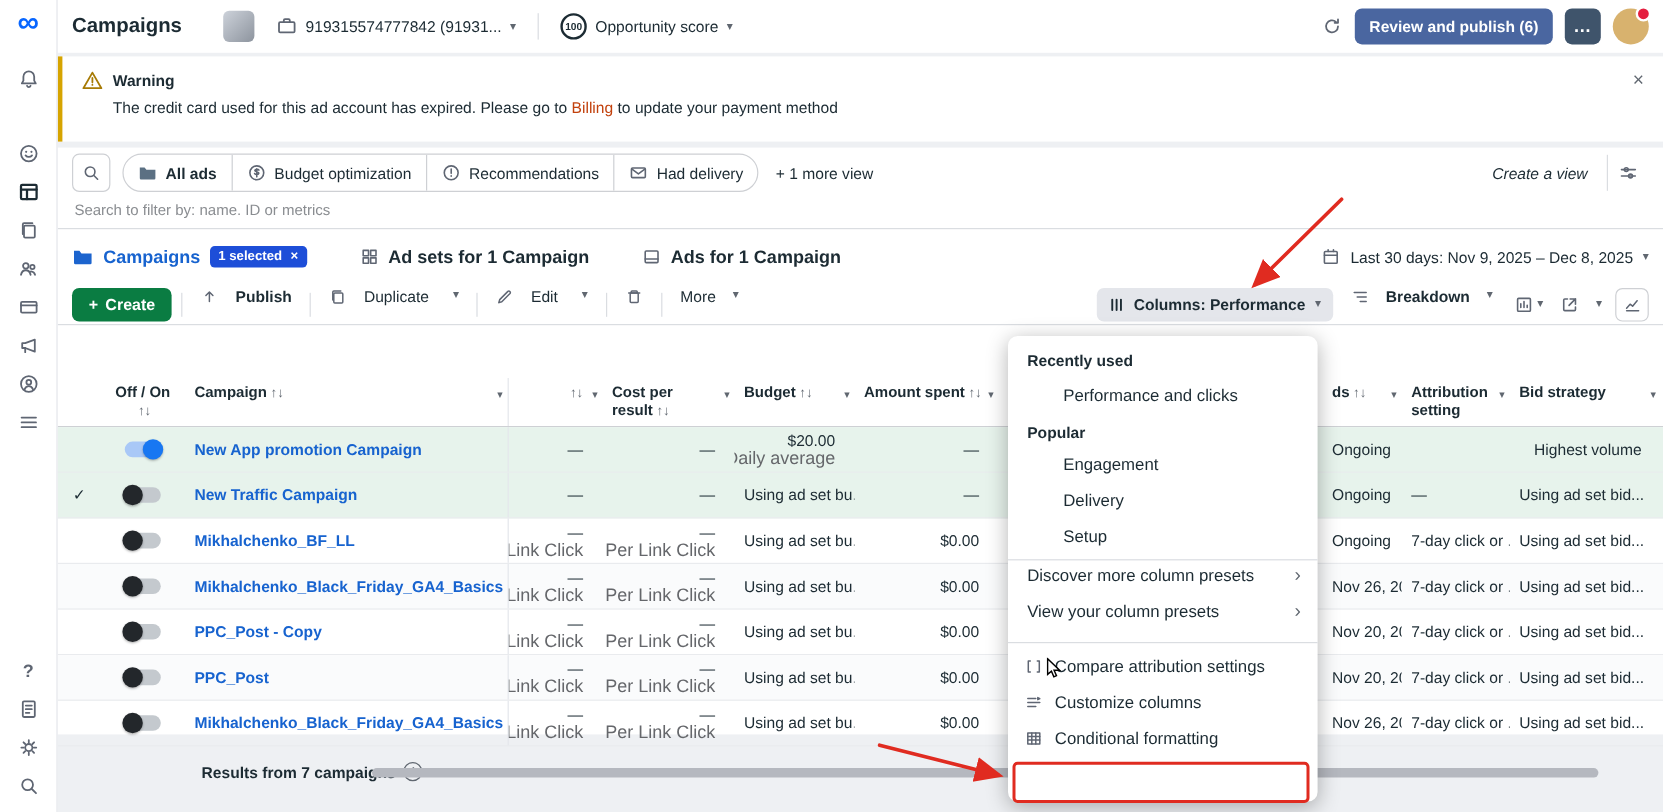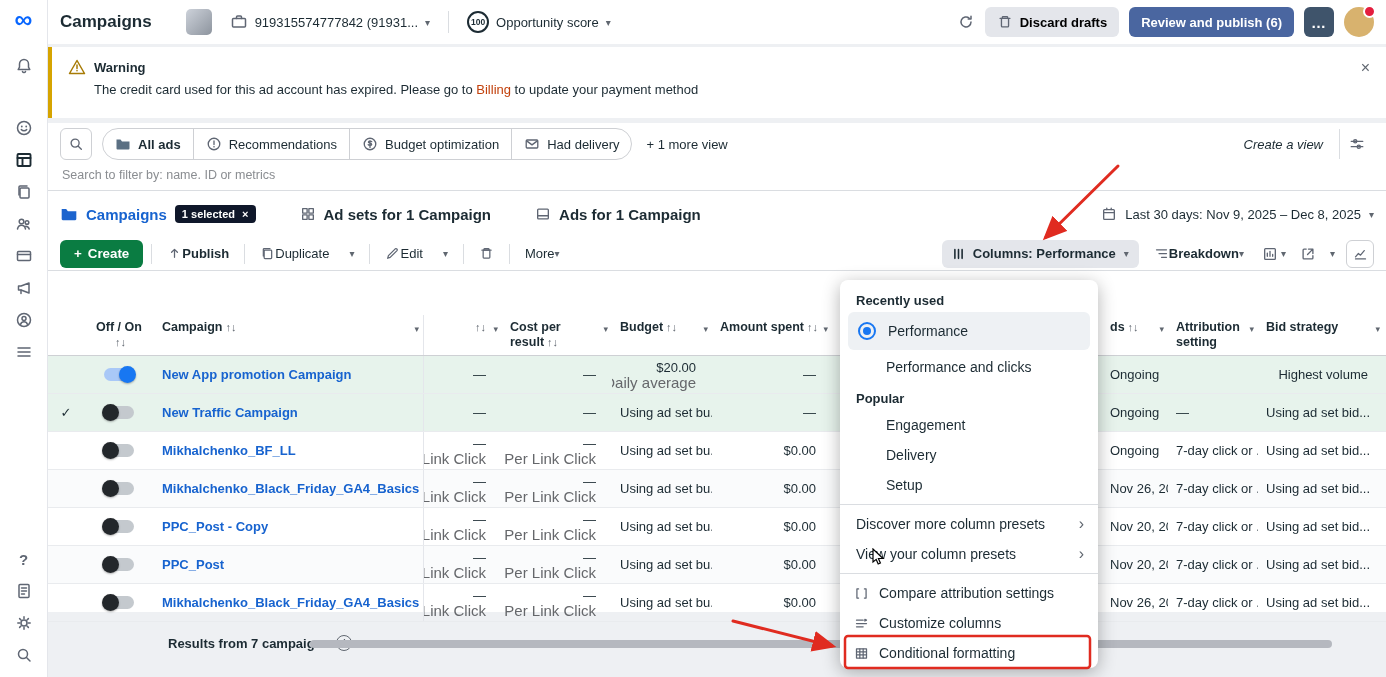--- a/index.html
+++ b/index.html
@@ -52,27 +52,27 @@
   .vt-more{margin-left:4px;font-size:13px;white-space:nowrap;}
   .vt-spacer{flex:1;}
   .vt-create{font-size:13px;margin-right:6px;white-space:nowrap;font-style:italic;}
   .vt-filter{width:34px;height:30px;border-left:1px solid #dadde1;display:flex;align-items:center;justify-content:center;}
 
   .searchrow{height:32px;display:flex;align-items:center;padding:0 14px;color:#8a8d91;font-size:12.5px;border-bottom:1px solid #dadde1;box-sizing:border-box;}
 
   .leveltabs{height:46px;display:flex;align-items:center;gap:44px;padding:0 12px;box-sizing:border-box;}
   .lt-item{display:flex;align-items:center;gap:8px;font-size:15px;font-weight:bold;white-space:nowrap;}
   .lt-item.active{color:#1763cf;}
-  .lt-badge{background:#0f172a;color:#fff;font-size:11px;font-weight:bold;border-radius:4px;padding:3px 7px;display:flex;gap:7px;}
+  .lt-badge{background:#1d4ed8;color:#fff;font-size:11px;font-weight:bold;border-radius:4px;padding:3px 7px;display:flex;gap:7px;}
   .lt-spacer{flex:1;}
   .lt-date{display:flex;align-items:center;gap:8px;font-size:13px;font-weight:normal;white-space:nowrap;}
 
   .toolbar{height:34px;display:flex;align-items:center;gap:6px;padding:0 12px;border-bottom:1px solid #dadde1;box-sizing:border-box;}
   .btn-create{background:#0a7c42;color:#fff;border-radius:6px;padding:0 14px;font-weight:bold;height:28px;display:flex;align-items:center;gap:6px;}
-  .tbn{display:flex;align-items:center;gap:0;padding:0 7px;height:28px;font-size:13px;white-space:nowrap;}
+  .tbn{display:flex;gap:14px;padding:0 7px;height:28px;font-size:13px;white-space:nowrap;}
   .t-sep{width:1px;height:20px;background:#dadde1;margin:0 2px;}
   .right-group{margin-left:auto;display:flex;align-items:center;gap:8px;}
   .btn-columns{background:#e4e6eb;border-radius:6px;height:28px;display:flex;align-items:center;gap:8px;padding:0 10px;font-weight:bold;white-space:nowrap;}
   .icon-btn{display:flex;align-items:center;gap:3px;padding:0 3px;height:28px;}
   .icon-box{width:28px;height:28px;border:1px solid #ced0d4;border-radius:6px;display:flex;align-items:center;justify-content:center;box-sizing:border-box;flex:none;}
 
   
   .grid{display:grid;grid-template-columns:36px 70px 270px 78px 110px 100px 120px 270px 66px 90px 126px;}
   .thead{height:40px;border-bottom:1px solid #ced0d4;font-weight:bold;font-size:12.5px;margin-top:44px;}
   .th{padding:5px 8px;box-sizing:border-box;position:relative;line-height:15px;overflow:hidden;}
@@ -101,21 +101,21 @@
 
   
   .menu{position:absolute;left:840px;top:280px;width:258px;background:#fff;border-radius:8px;box-shadow:0 4px 18px rgba(0,0,0,.3);z-index:20;padding-top:10px;box-sizing:border-box;font-size:14px;height:388px;}
   .m-label{height:22px;line-height:22px;padding:0 16px;font-weight:bold;font-size:13px;}
   .m-label.pop{height:26px;line-height:30px;}
   .m-sel{height:38px;margin:0 8px;background:#eef1f4;border-radius:6px;display:flex;align-items:center;gap:12px;padding:0 10px;box-sizing:border-box;}
   .radio{width:18px;height:18px;border-radius:50%;border:2px solid #1877f2;box-sizing:border-box;display:flex;align-items:center;justify-content:center;flex:none;}
   .radio::after{content:"";width:8px;height:8px;border-radius:50%;background:#1877f2;}
   .m-item{height:30px;display:flex;align-items:center;padding:0 16px 0 46px;}
   .m-item.tall{height:34px;}
-  .m-link{height:30px;display:flex;align-items:center;justify-content:space-between;padding:0 14px 0 16px;}
+  .m-link{height:30px;display:flex;align-items:flex-start;justify-content:space-between;padding:0 14px 0 16px;}
   .chev{color:#606770;font-size:16px;}
   .m-div{height:1px;background:#dadde1;margin:4px 0;}
   .m-action{height:30px;display:flex;align-items:center;gap:10px;padding:0 14px;}
 
   
   .annot{position:absolute;left:0;top:0;z-index:30;pointer-events:none;}
   .cursor{position:absolute;left:872px;top:548px;z-index:31;pointer-events:none;}
 </style>
 </head>
 <body>
@@ -225,29 +225,20 @@
       <span>Opportunity score</span>
       <span class="caret">▾</span>
     </div>
     <div class="tb-spacer"></div>
     <div>
         <svg width="18" height="18" viewBox="0 0 18 18">
           <path class="ic" d="M14 9a5 5 0 1 1-1.7-3.8"></path>
           <path class="ic" d="M14 3.2V6h-2.8"></path>
         </svg>
       </div>
-    <button class="btn btn-gray" style="border:none;">
-      <span>
-          <svg width="16" height="16" viewBox="0 0 18 18">
-            <path class="ic" d="M3.5 5h11M6 5V3.8a.8.8 0 0 1 .8-.8h4.4a.8.8 0 0 1 .8.8V5"></path>
-            <rect class="ic" x="5" y="5" width="8" height="9.5" rx="1"></rect>
-          </svg>
-        </span>
-      <span>Discard drafts</span>
-    </button>
     <button class="btn btn-primary" style="border:none;">Review and publish (6)</button>
     <button class="btn btn-dots" style="border:none;">…</button>
     <div class="avatar"></div>
   </header>
 
   <div class="banner">
     <div class="banner-title">
       <span>
           <svg width="18" height="16" viewBox="0 0 18 16">
             <path d="M9 1.5L16.5 14.5H1.5z" fill="none" stroke="#a77b06" stroke-width="1.5" stroke-linejoin="round"></path>
@@ -279,33 +270,33 @@
               <svg width="16" height="16" viewBox="0 0 16 16">
                 <path d="M1.5 3.5h4l1.5 2h7.5v7a1 1 0 0 1-1 1h-11a1 1 0 0 1-1-1z" fill="#5b7083"></path>
               </svg>
             </span>
           <span>All ads</span>
         </div>
         <div class="vt-tab">
           <span>
               <svg width="16" height="16" viewBox="0 0 18 18">
                 <circle class="ic" cx="9" cy="9" r="6.5"></circle>
+                <path class="ic" d="M9 5.2v7.6M11 6.5c-.5-.9-3.5-1.1-3.8.3-.3 1.5 3.9.9 3.7 2.6-.2 1.5-3.3 1.4-3.9.3"></path>
+              </svg>
+            </span>
+          <span>Budget optimization</span>
+        </div>
+        <div class="vt-tab">
+          <span>
+              <svg width="16" height="16" viewBox="0 0 18 18">
+                <circle class="ic" cx="9" cy="9" r="6.5"></circle>
                 <path class="ic" d="M9 5.5v4M9 11.8v.5"></path>
               </svg>
             </span>
           <span>Recommendations</span>
-        </div>
-        <div class="vt-tab">
-          <span>
-              <svg width="16" height="16" viewBox="0 0 18 18">
-                <circle class="ic" cx="9" cy="9" r="6.5"></circle>
-                <path class="ic" d="M9 5.2v7.6M11 6.5c-.5-.9-3.5-1.1-3.8.3-.3 1.5 3.9.9 3.7 2.6-.2 1.5-3.3 1.4-3.9.3"></path>
-              </svg>
-            </span>
-          <span>Budget optimization</span>
         </div>
         <div class="vt-tab">
           <span>
               <svg width="16" height="16" viewBox="0 0 18 18">
                 <rect class="ic" x="2.5" y="4.5" width="13" height="9" rx="1"></rect>
                 <path class="ic" d="M3 5.5l6 4.5 6-4.5"></path>
               </svg>
             </span>
           <span>Had delivery</span>
         </div>
@@ -750,24 +741,20 @@
     <div class="tfoot">
       <span>Results from 7 campaigns</span>
       <span class="info-i">i</span>
     </div>
   </main>
 
   <div class="hthumb"></div>
 
   <div class="menu">
     <div class="m-label">Recently used</div>
-    <div class="m-sel">
-      <span class="radio"></span>
-      <span>Performance</span>
-    </div>
     <div class="m-item tall">
         <span>Performance and clicks</span>
       </div>
     <div class="m-label pop">Popular</div>
     <div class="m-item">
         <span>Engagement</span>
       </div>
     <div class="m-item">
         <span>Delivery</span>
       </div>

